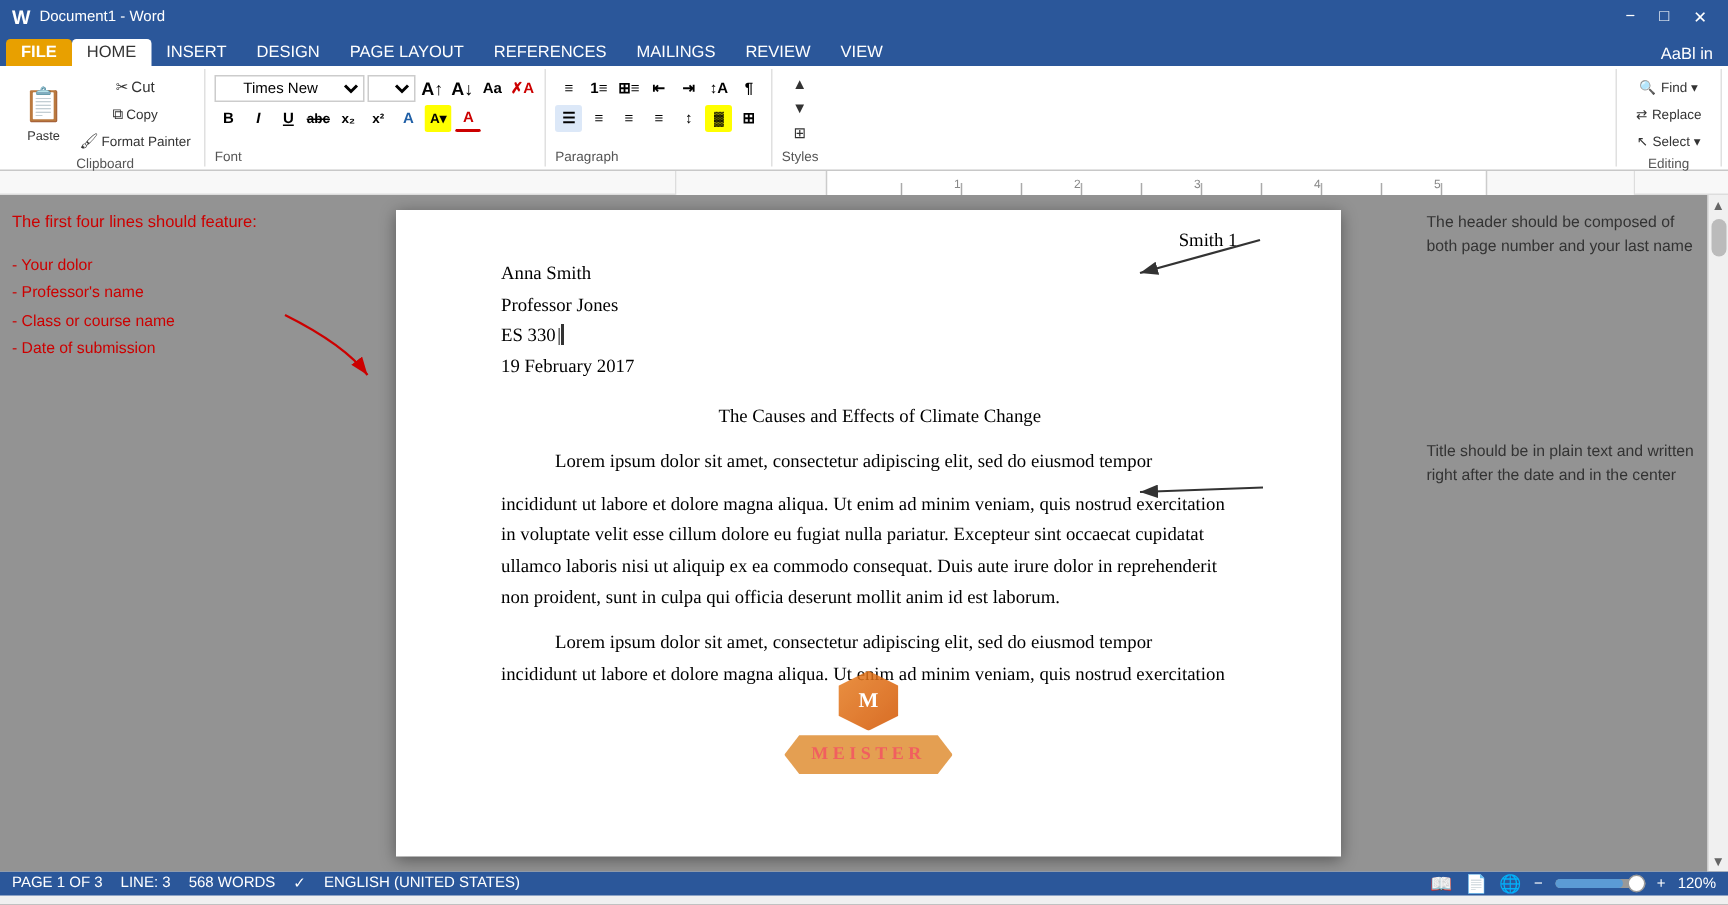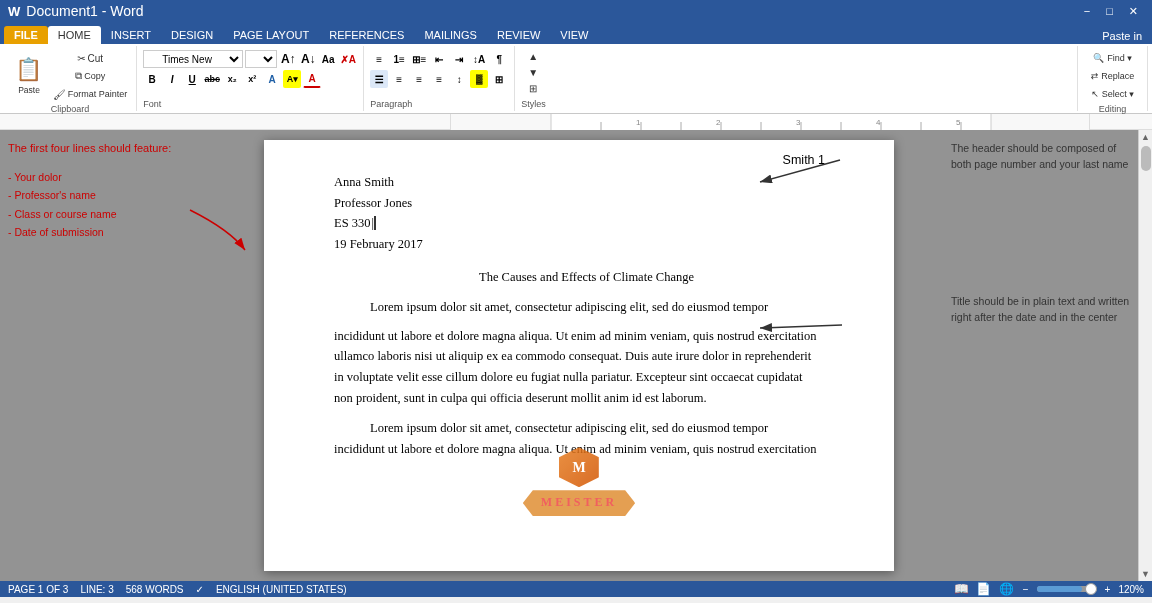--- a/index.html
+++ b/index.html
@@ -175,40 +175,40 @@
     }
     .status-left { display: flex; gap: 12px; }
     .status-right { display: flex; align-items: center; gap: 8px; }
   </style>
 </head>
 <body>
 
 <div class="title-bar">
   <div class="title-bar-left">
     <span style="color:white;font-weight:bold;font-size:13px;">W</span>
-    <span style="font-size:14px;">Document1 - Word</span>
+    <span style="font-size:10px;">Document1 - Word</span>
   </div>
   <div style="display:flex;gap:4px;">
     <span style="cursor:pointer;padding:0 6px;">−</span>
     <span style="cursor:pointer;padding:0 6px;">□</span>
     <span style="cursor:pointer;padding:0 6px;">✕</span>
   </div>
 </div>
 
 <div class="ribbon-tabs">
   <div class="ribbon-tab" style="background:#e8a000;color:white;font-weight:bold;">FILE</div>
   <div class="ribbon-tab active">HOME</div>
   <div class="ribbon-tab">INSERT</div>
   <div class="ribbon-tab">DESIGN</div>
   <div class="ribbon-tab">PAGE LAYOUT</div>
   <div class="ribbon-tab">REFERENCES</div>
   <div class="ribbon-tab">MAILINGS</div>
   <div class="ribbon-tab">REVIEW</div>
   <div class="ribbon-tab">VIEW</div>
-  <div style="margin-left:auto;padding:2px 10px;color:white;font-size:11px;cursor:pointer;">Paste in</div>
+  <div style="margin-left:auto;padding:2px 10px;color:white;font-size:11px;cursor:pointer;">AaBl in</div>
 </div>
 
 <div class="ribbon">
 
   <div class="ribbon-group" style="min-width:80px;">
     <div class="ribbon-group-content" style="flex-direction:row;align-items:stretch;gap:2px;flex:1;padding-top:2px;">
       <div class="rb-btn" style="height:52px;min-width:38px;">
         <div class="btn-icon" style="font-size:22px;">📋</div>
         <div class="btn-label">Paste</div>
       </div>
@@ -376,34 +376,34 @@
       <div style="margin-bottom:2px;">- Your dolor</div>
       <div style="margin-bottom:2px;">- Professor's name</div>
       <div style="margin-bottom:2px;">- Class or course name</div>
       <div style="margin-bottom:2px;">- Date of submission</div>
     </div>
   </div>
 
   <div style="flex:1;display:flex;justify-content:center;padding:10px 0;">
     <div style="background:white;width:630px;min-height:100%;box-shadow:0 2px 10px rgba(0,0,0,0.4);position:relative;padding:18px 55px 18px 70px;font-family:'Times New Roman',Times,serif;font-size:12.5px;line-height:1.65;">
 
-      <div style="position:absolute;top:10px;right:69px;font-family:Liberation Sans, sans-serif;font-size:12.5px;text-align:right;">Smith 1</div>
+      <div style="position:absolute;top:10px;right:69px;font-family:Liberation Serif, serif;font-size:12.5px;text-align:right;">Smith 1</div>
 
       <div style="margin-top:14px;">Anna Smith</div>
       <div>Professor Jones</div>
       <div>ES 330<span style="border-right:2px solid #333;margin-left:1px;animation:none;">|</span></div>
       <div style="margin-bottom:12px;">19 February 2017</div>
 
       <div style="text-align:center;margin-bottom:10px;">The Causes and Effects of Climate Change</div>
 
       <div style="text-indent:36px;margin-bottom:0;">Lorem ipsum dolor sit amet, consectetur adipiscing elit, sed do eiusmod tempor</div>
       <div style="margin-bottom:8px;"></div>
       <div style="margin-bottom:0;text-indent:0;">incididunt ut labore et dolore magna aliqua. Ut enim ad minim veniam, quis nostrud exercitation</div>
+      <div style="margin-bottom:0;">in voluptate velit esse cillum dolore eu fugiat nulla pariatur. Excepteur sint occaecat cupidatat</div>
       <div style="margin-bottom:0;">ullamco laboris nisi ut aliquip ex ea commodo consequat. Duis aute irure dolor in reprehenderit</div>
-      <div style="margin-bottom:0;">in voluptate velit esse cillum dolore eu fugiat nulla pariatur. Excepteur sint occaecat cupidatat</div>
       <div style="margin-bottom:10px;">non proident, sunt in culpa qui officia deserunt mollit anim id est laborum.</div>
 
       <div style="text-indent:36px;margin-bottom:0;">Lorem ipsum dolor sit amet, consectetur adipiscing elit, sed do eiusmod tempor</div>
       <div>incididunt ut labore et dolore magna aliqua. Ut enim ad minim veniam, quis nostrud exercitation</div>
 
       <div style="position:absolute;bottom:55px;left:50%;transform:translateX(-50%);z-index:50;text-align:center;pointer-events:none;opacity:0.85;">
         <div style="width:40px;height:40px;margin:0 auto 3px;background:linear-gradient(135deg,#e67e22,#d35400);clip-path:polygon(50% 0%,100% 25%,100% 75%,50% 100%,0% 75%,0% 25%);display:flex;align-items:center;justify-content:center;">
           <span style="color:white;font-weight:bold;font-size:14px;">M</span>
         </div>
         <div style="background:rgba(220,130,30,0.9);padding:3px 18px;font-size:12px;font-weight:bold;color:#ef4444;letter-spacing:3px;clip-path:polygon(10px 0%,calc(100% - 10px) 0%,100% 50%,calc(100% - 10px) 100%,10px 100%,0% 50%);">MEISTER</div>

